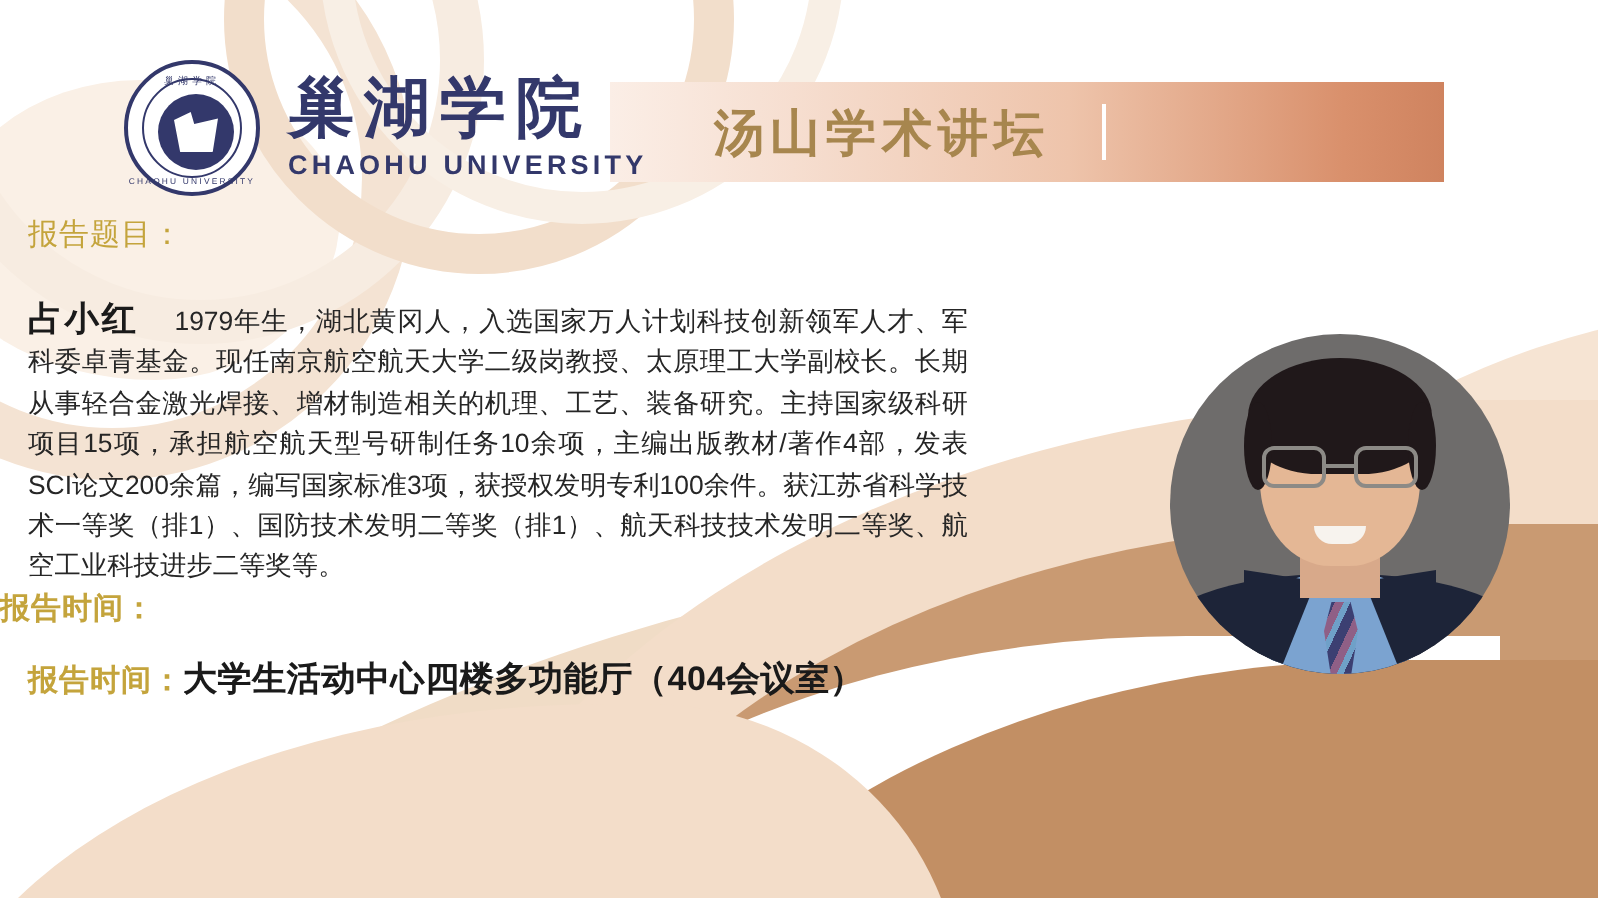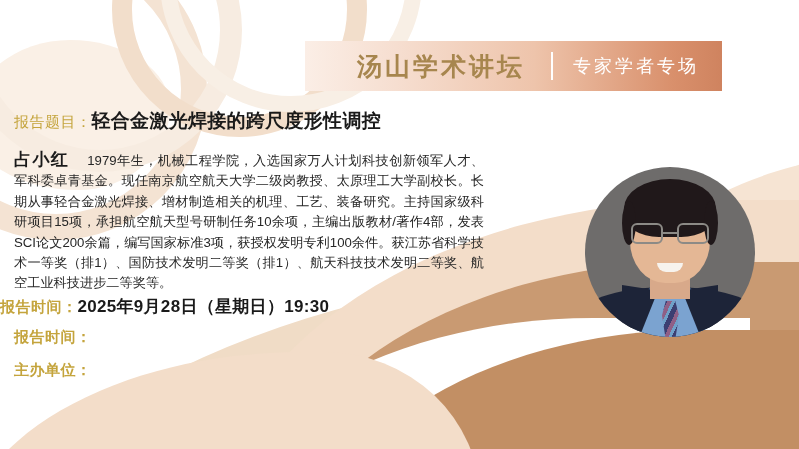--- a/index.html
+++ b/index.html
@@ -267,24 +267,37 @@
     <div class="wave wave-3"></div>
     <div class="wave wave-white"></div>
     <div class="wave wave-4"></div>
     <div class="wave wave-5"></div>
   </div>
 
   <div class="banner">
     <div class="banner-inner">
       <span class="banner-main">汤山学术讲坛</span>
       <span class="banner-div"></span>
-      <span class="banner-sub">专家学者专场</span>
-    </div>
-  </div>
-
+    </div>
+  </div>
+
+  <div class="logo-wrap">
+    <div class="seal">
+      <div class="seal-inner"></div>
+      <div class="seal-top">巢湖学院</div>
+      <div class="seal-core">
+        <div class="seal-year">1977</div>
+      </div>
+      <div class="seal-bottom">CHAOHU UNIVERSITY</div>
+    </div>
+    <div class="logo-text">
+      <div class="logo-cn">巢湖学院</div>
+      <div class="logo-en">CHAOHU UNIVERSITY</div>
+    </div>
+  </div>
 
   <div class="portrait">
     <div class="p-suit"></div>
     <div class="p-shirt"></div>
     <div class="p-tie"></div>
     <div class="p-collar-l"></div>
     <div class="p-collar-r"></div>
     <div class="p-neck"></div>
     <div class="p-head"></div>
     <div class="p-hair"></div>
@@ -295,34 +308,32 @@
       <div class="p-bridge"></div>
       <div class="p-lens r"></div>
     </div>
     <div class="p-mouth"></div>
   </div>
 
   <div class="content">
 
     <div class="row row-title">
       <span class="label">报告题目：</span>
-      <span class="value-strong">轻合金激光焊接的跨尺度形性调控</span>
     </div>
 
     <div class="row row-bio">
-      <span class="bio-body"><span class="bio-name">占小红</span><span>1979年生，机械工程学院，入选国家万人计划科技创新领军人才、军科委卓青基金。现任南京航空航天大学二级岗教授、太原理工大学副校长。长期从事轻合金激光焊接、增材制造相关的机理、工艺、装备研究。主持国家级科研项目15项，承担航空航天型号研制任务10余项，主编出版教材/著作4部，发表SCI论文200余篇，编写国家标准3项，获授权发明专利100余件。获江苏省科学技术一等奖（排1）、国防技术发明二等奖（排1）、航天科技技术发明二等奖、航空工业科技进步二等奖等。</span></span>
+      <span class="bio-body"><span class="bio-name">占小红</span><span>1979年生，湖北黄冈人，入选国家万人计划科技创新领军人才、军科委卓青基金。现任南京航空航天大学二级岗教授、太原理工大学副校长。长期从事轻合金激光焊接、增材制造相关的机理、工艺、装备研究。主持国家级科研项目15项，承担航空航天型号研制任务10余项，主编出版教材/著作4部，发表SCI论文200余篇，编写国家标准3项，获授权发明专利100余件。获江苏省科学技术一等奖（排1）、国防技术发明二等奖（排1）、航天科技技术发明二等奖、航空工业科技进步二等奖等。</span></span>
     </div>
 
     <div class="row row-time">
       <span class="label-b">报告时间：</span>
-      <span class="value-strong">2025年9月28日（星期日）19:30</span>
     </div>
 
     <div class="row row-place">
       <span class="label-b">报告时间：</span>
+      <span class="value-strong">大学生活动中心四楼多功能厅（404会议室）</span>
     </div>
 
     <div class="row row-host">
-      <span class="label-b">主办单位：</span>
     </div>
 
   </div>
 </div>
 
 </body></html>

